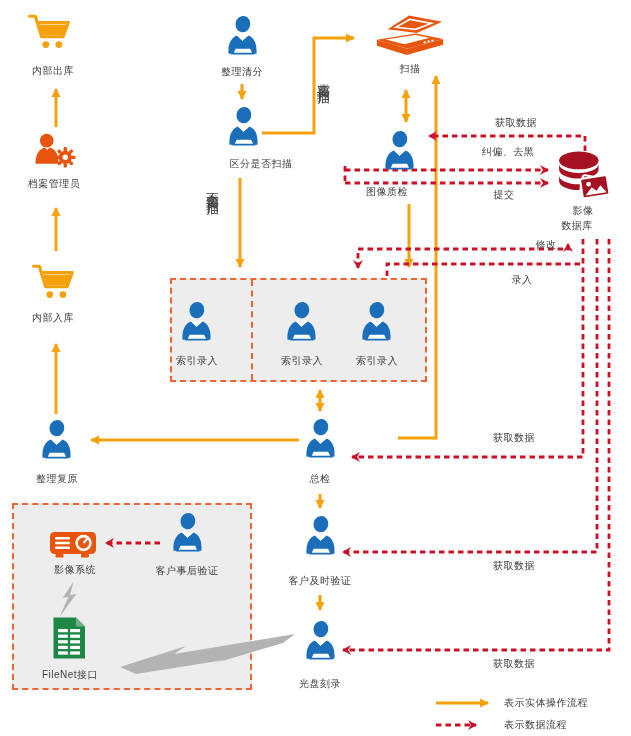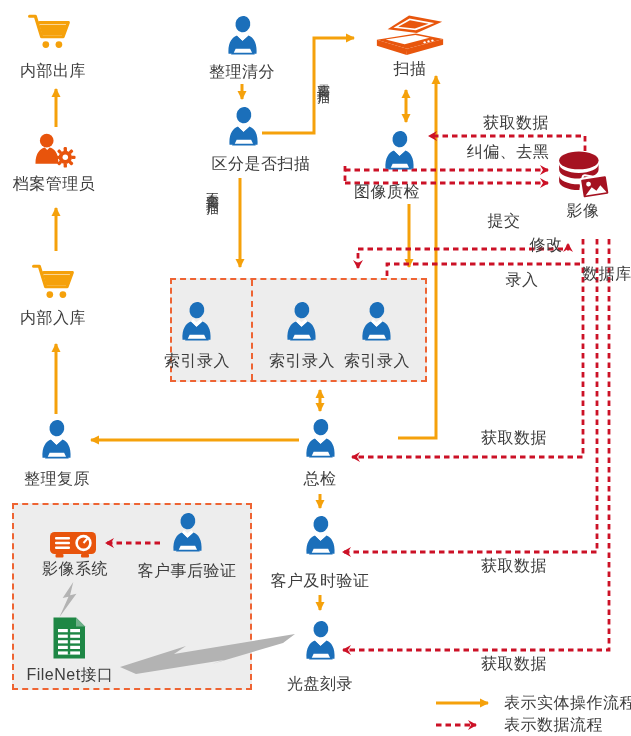--- a/index.html
+++ b/index.html
@@ -1,21 +1,21 @@
 <!DOCTYPE html>
 <html><head>
 <meta charset="utf-8">
 <style>
   html,body{margin:0;padding:0;background:#ffffff;}
   #canvas{
     position:relative;width:631px;height:736px;background:#ffffff;overflow:hidden;
     font-family:"Liberation Sans","DejaVu Sans",sans-serif;color:#3d3d3d;
   }
   .lbl{
-    position:absolute;font-size:16px;line-height:15px;white-space:nowrap;
+    position:absolute;font-size:10px;line-height:15px;white-space:nowrap;
     transform:translateX(-50%);color:#3d3d3d;letter-spacing:.5px;
   }
   .lbl.left{transform:none;}
   .vlbl{
     position:absolute;font-size:13px;line-height:14px;color:#3d3d3d;
     writing-mode:vertical-rl;text-orientation:upright;letter-spacing:2px;white-space:nowrap;
   }
   .node{position:absolute;}
   .node svg{display:block;width:100%;height:100%;}
   #connectors{position:absolute;left:0;top:0;}
@@ -234,25 +234,25 @@
       </svg>
   </div>
   <div class="lbl" style="left:387px;top:184px;">图像质检</div>
 
   <div class="node" style="left:556px;top:150px;width:54px;height:52px;">
     <svg viewBox="0 0 52 50">
         <use href="#g-db"></use>
       </svg>
   </div>
   <div class="lbl" style="left:583px;top:203px;">影像</div>
-  <div class="lbl" style="left:607px;top:218px;margin-top:48px;">数据库</div>
+  <div class="lbl" style="left:577px;top:218px;">数据库</div>
 
   <div class="lbl" style="left:516px;top:115px;">获取数据</div>
   <div class="lbl" style="left:508px;top:144px;">纠偏、去黑</div>
-  <div class="lbl" style="left:504px;top:187px;margin-top:26px;">提交</div>
+  <div class="lbl" style="left:504px;top:187px;">提交</div>
   <div class="lbl" style="left:546px;top:229px;margin-top:8px;">修改</div>
   <div class="lbl" style="left:522px;top:272px;">录入</div>
   <div class="lbl" style="left:514px;top:430px;">获取数据</div>
   <div class="lbl" style="left:514px;top:558px;">获取数据</div>
   <div class="lbl" style="left:514px;top:656px;">获取数据</div>
 
   <div class="node" style="left:179px;top:298px;width:35px;height:46px;">
     <svg viewBox="0 0 45 52">
         <use href="#g-person"></use>
       </svg>

